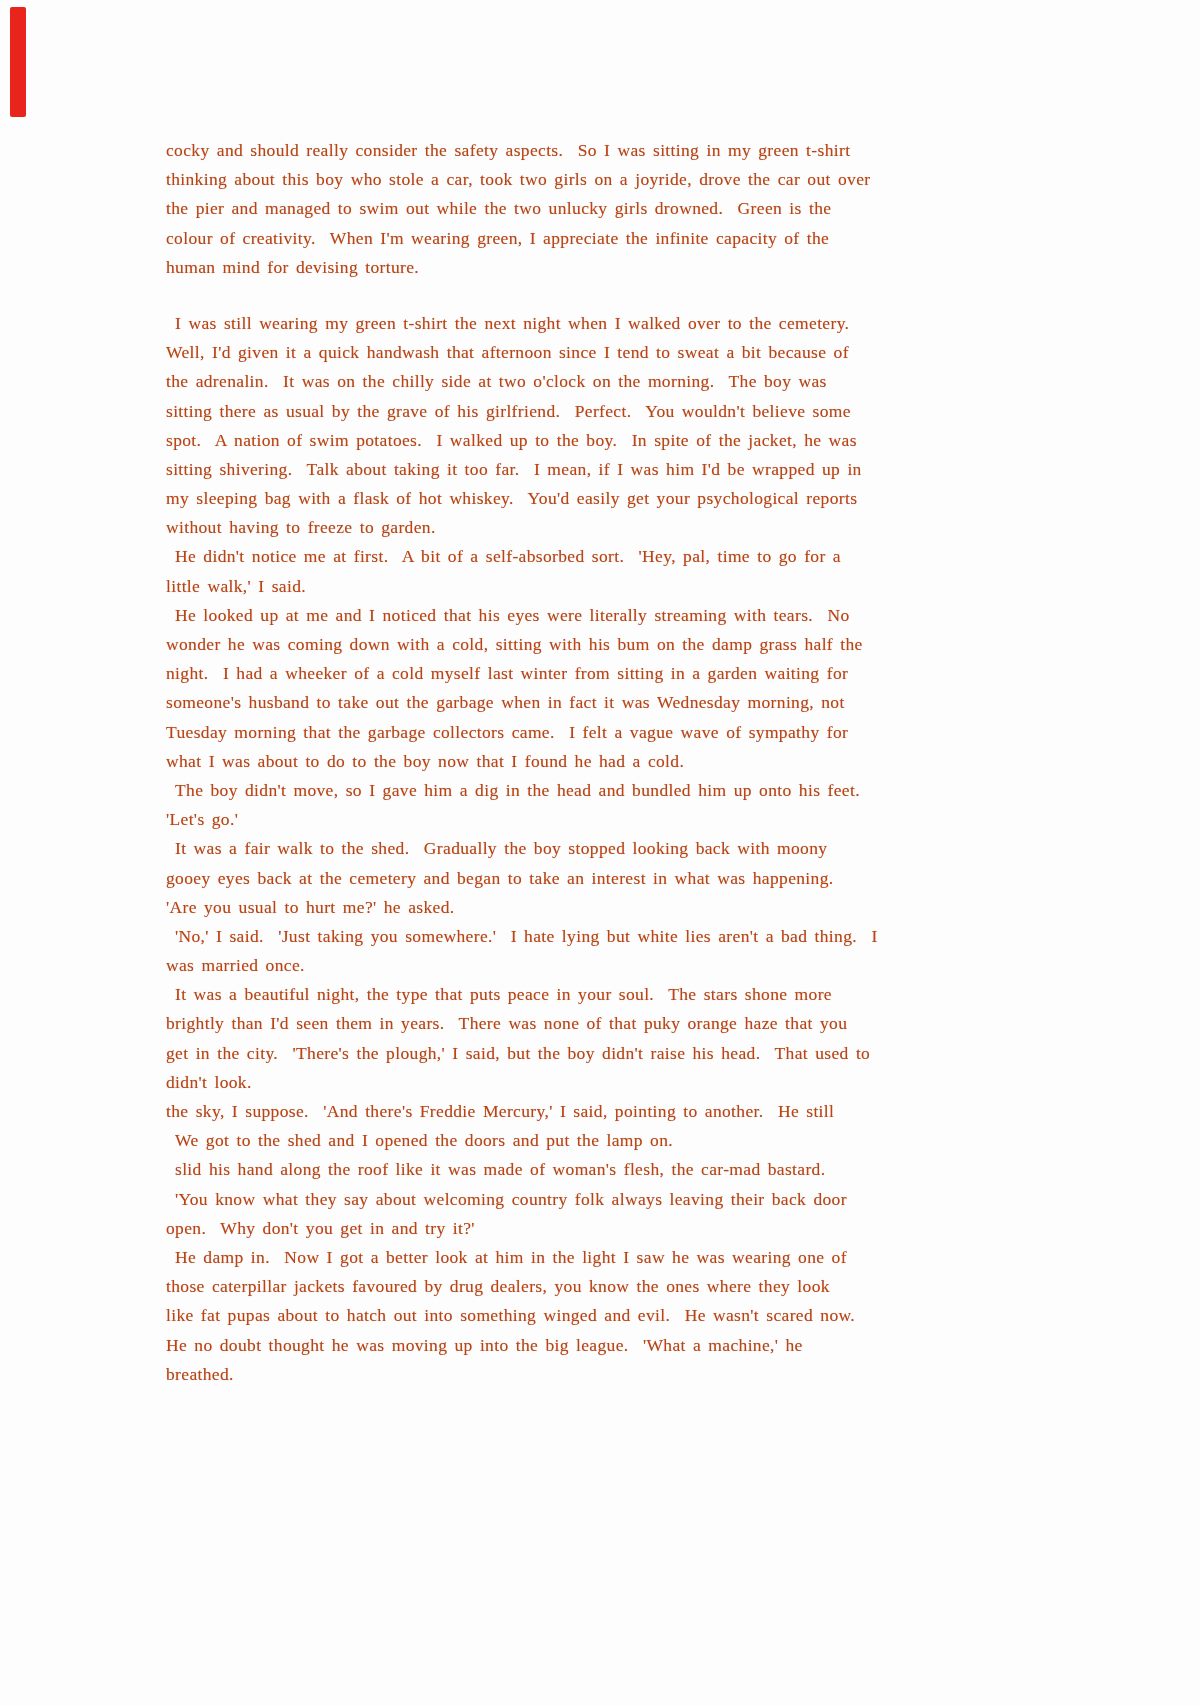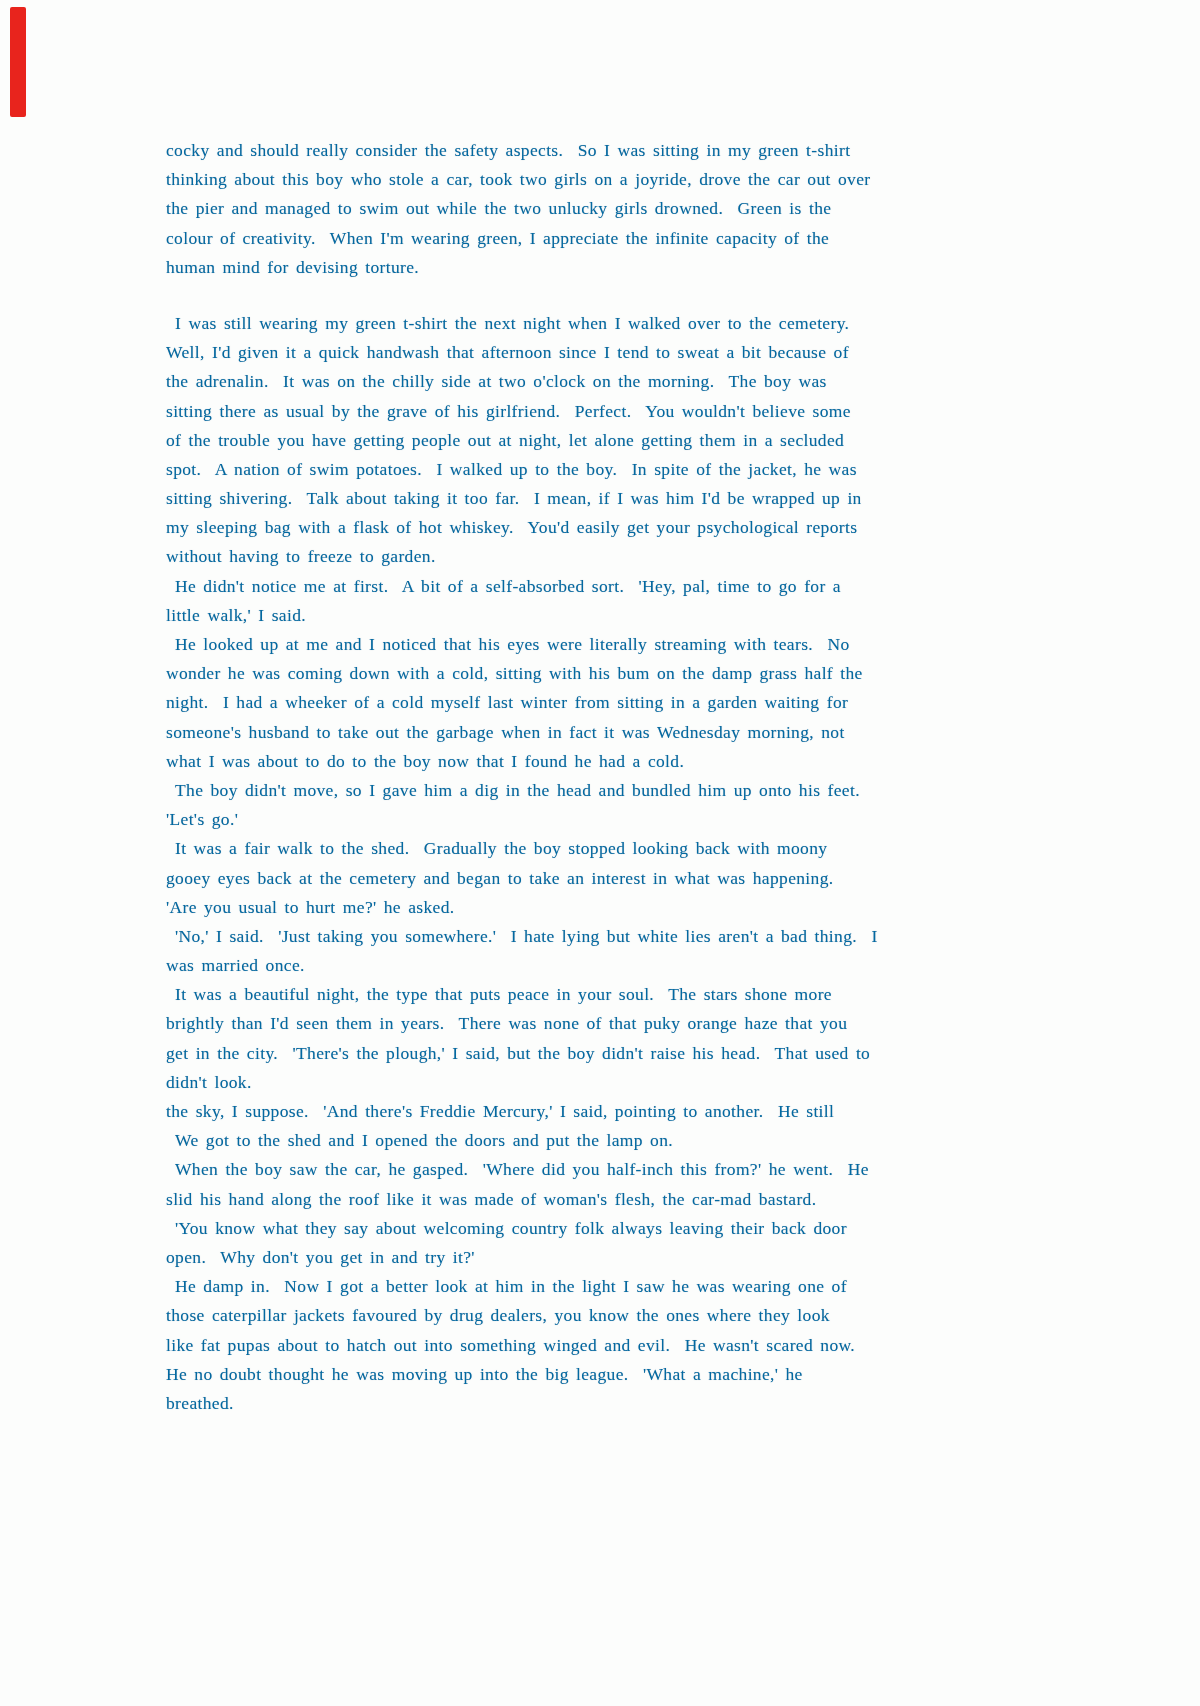--- a/index.html
+++ b/index.html
@@ -46,48 +46,48 @@
   }
   .para.indent .line:first-child {
     padding-left: 9px;
   }
 </style>
 </head>
 <body>
 
 <div class="page" style="background: rgb(252, 253, 252);">
   <div class="red-mark" style="background: rgb(232, 36, 29);"></div>
-  <div class="text-block" style="color: #0369a1;">
+  <div class="text-block" style="color: #c2410c;">
       <div class="para">
         <div class="line">cocky and should really consider the safety aspects.  So I was sitting in my green t-shirt</div>
         <div class="line">thinking about this boy who stole a car, took two girls on a joyride, drove the car out over</div>
         <div class="line">the pier and managed to swim out while the two unlucky girls drowned.  Green is the</div>
         <div class="line">colour of creativity.  When I'm wearing green, I appreciate the infinite capacity of the</div>
         <div class="line">human mind for devising torture.</div>
       </div>
       <div class="para indent gap">
         <div class="line">I was still wearing my green t-shirt the next night when I walked over to the cemetery.</div>
         <div class="line">Well, I'd given it a quick handwash that afternoon since I tend to sweat a bit because of</div>
         <div class="line">the adrenalin.  It was on the chilly side at two o'clock on the morning.  The boy was</div>
         <div class="line">sitting there as usual by the grave of his girlfriend.  Perfect.  You wouldn't believe some</div>
-        <div class="line">of the trouble you have getting people out at night, let alone getting them in a secluded</div>
         <div class="line">spot.  A nation of swim potatoes.  I walked up to the boy.  In spite of the jacket, he was</div>
         <div class="line">sitting shivering.  Talk about taking it too far.  I mean, if I was him I'd be wrapped up in</div>
         <div class="line">my sleeping bag with a flask of hot whiskey.  You'd easily get your psychological reports</div>
         <div class="line">without having to freeze to garden.</div>
       </div>
       <div class="para indent">
         <div class="line">He didn't notice me at first.  A bit of a self-absorbed sort.  'Hey, pal, time to go for a</div>
         <div class="line">little walk,' I said.</div>
       </div>
       <div class="para indent">
         <div class="line">He looked up at me and I noticed that his eyes were literally streaming with tears.  No</div>
         <div class="line">wonder he was coming down with a cold, sitting with his bum on the damp grass half the</div>
         <div class="line">night.  I had a wheeker of a cold myself last winter from sitting in a garden waiting for</div>
         <div class="line">someone's husband to take out the garbage when in fact it was Wednesday morning, not</div>
+        <div class="line">Tuesday morning that the garbage collectors came.  I felt a vague wave of sympathy for</div>
         <div class="line">what I was about to do to the boy now that I found he had a cold.</div>
       </div>
       <div class="para indent">
         <div class="line">The boy didn't move, so I gave him a dig in the head and bundled him up onto his feet.</div>
         <div class="line">'Let's go.'</div>
       </div>
       <div class="para indent">
         <div class="line">It was a fair walk to the shed.  Gradually the boy stopped looking back with moony</div>
         <div class="line">gooey eyes back at the cemetery and began to take an interest in what was happening.</div>
         <div class="line">'Are you usual to hurt me?' he asked.</div>
@@ -100,21 +100,20 @@
         <div class="line">It was a beautiful night, the type that puts peace in your soul.  The stars shone more</div>
         <div class="line">brightly than I'd seen them in years.  There was none of that puky orange haze that you</div>
         <div class="line">get in the city.  'There's the plough,' I said, but the boy didn't raise his head.  That used to</div>
         <div class="line">didn't look.</div>
         <div class="line">the sky, I suppose.  'And there's Freddie Mercury,' I said, pointing to another.  He still</div>
       </div>
       <div class="para indent">
         <div class="line">We got to the shed and I opened the doors and put the lamp on.</div>
       </div>
       <div class="para indent">
-        <div class="line">When the boy saw the car, he gasped.  'Where did you half-inch this from?' he went.  He</div>
         <div class="line">slid his hand along the roof like it was made of woman's flesh, the car-mad bastard.</div>
       </div>
       <div class="para indent">
         <div class="line">'You know what they say about welcoming country folk always leaving their back door</div>
         <div class="line">open.  Why don't you get in and try it?'</div>
       </div>
       <div class="para indent">
         <div class="line">He damp in.  Now I got a better look at him in the light I saw he was wearing one of</div>
         <div class="line">those caterpillar jackets favoured by drug dealers, you know the ones where they look</div>
         <div class="line">like fat pupas about to hatch out into something winged and evil.  He wasn't scared now.</div>

